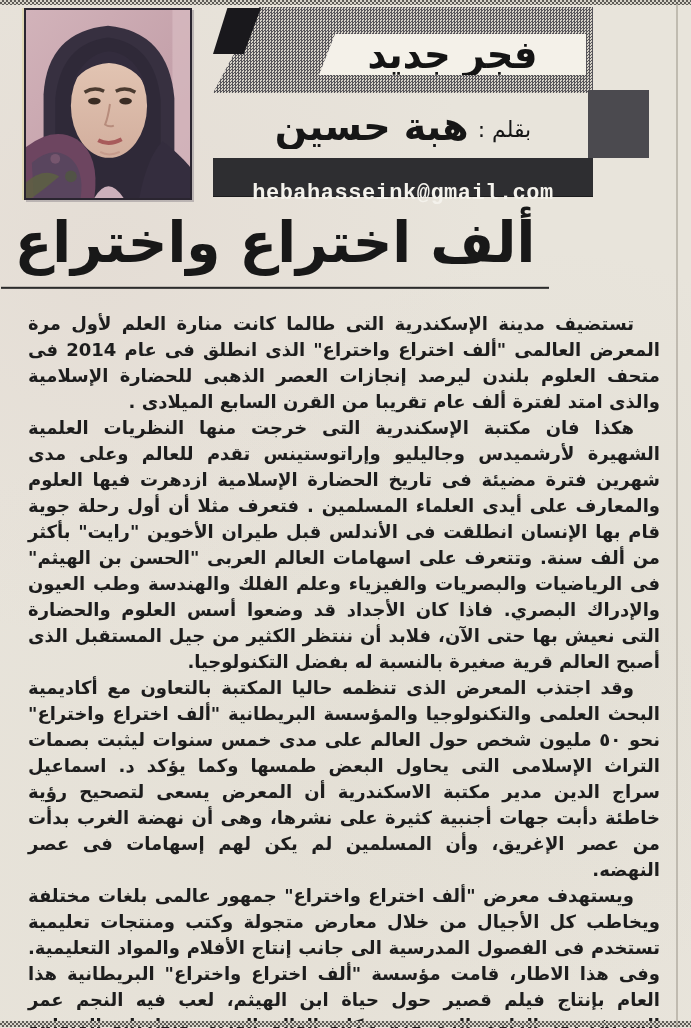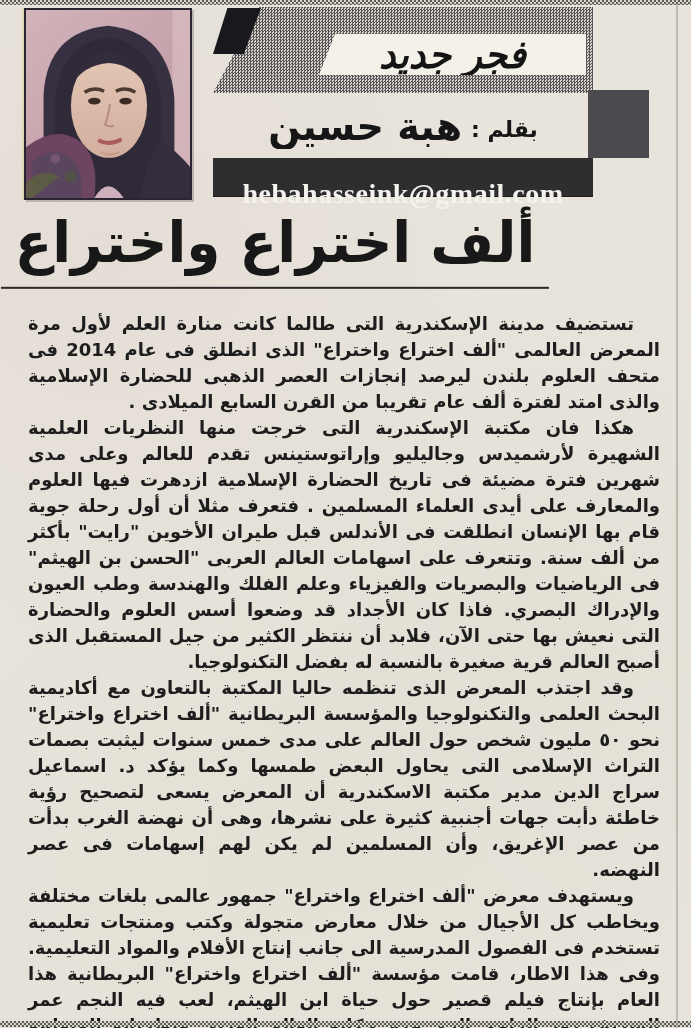--- a/index.html
+++ b/index.html
@@ -47,47 +47,47 @@
   }
   .banner-black{
     position:absolute;left:0;top:1px;width:48px;height:46px;
     background:#19181c;
     clip-path:polygon(30% 0, 100% 0, 64% 100%, 0 100%);
   }
   .banner-titleband{
     position:absolute;left:106px;right:7px;top:27px;height:41px;
     background:#f4f1e9;
     clip-path:polygon(16px 0, 100% 0, 100% 100%, 0 100%);
-    display:flex;align-items:center;justify-content:center;font-style:italic;
+    display:flex;align-items:center;justify-content:center;
   }
   .banner-title{
     direction:rtl;font-weight:bold;font-size:37px;line-height:1;
     color:#141414;letter-spacing:1px;transform:scaleY(1.05);
   }
   .masthead-square{
     position:absolute;left:588px;top:90px;width:61px;height:68px;
     background:#4b4a4f;
   }
 
   
   .byline{
     position:absolute;left:213px;top:96px;width:380px;height:60px;
     display:flex;direction:rtl;align-items:center;justify-content:center;gap:9px;
     color:#161616;
   }
-  .byline-label{font-size:22px;font-weight:bold;padding-top:6px;}
+  .byline-label{font-size:22px;font-weight:normal;padding-top:6px;}
   .byline-name{font-size:38px;font-weight:bold;transform:scaleY(1.04);}
   .email-bar{
     position:absolute;left:213px;top:158px;width:380px;height:38px;
     background:#2e2e31;display:flex;align-items:center;justify-content:center;
     box-shadow:0 1px 0 #1c1c1e;
   }
   .email-text{
-    font-family:Liberation Serif, serif;font-weight:bold;
-    font-size:28px;color:#f4f2ec;letter-spacing:.5px;margin-top:33px;
+    font-family:Liberation Mono, monospace;font-weight:bold;
+    font-size:22px;color:#f4f2ec;letter-spacing:.5px;margin-top:33px;
   }
 
   
   .headline-wrap{position:absolute;left:0;top:204px;width:550px;text-align:center;}
   .headline{
     display:inline-block;direction:rtl;
     font-size:55px;font-weight:bold;color:#181818;line-height:1.45;
     padding:0 14px 2px 14px;border-bottom:2.5px solid #2c2c2c;
     transform:scaleY(1.02);
   }

